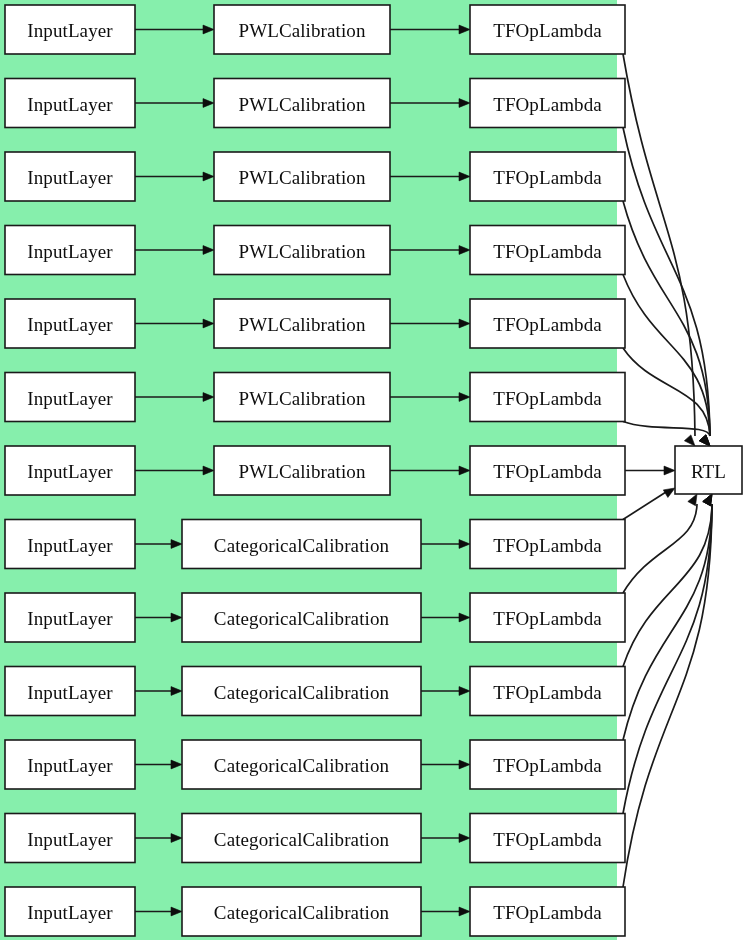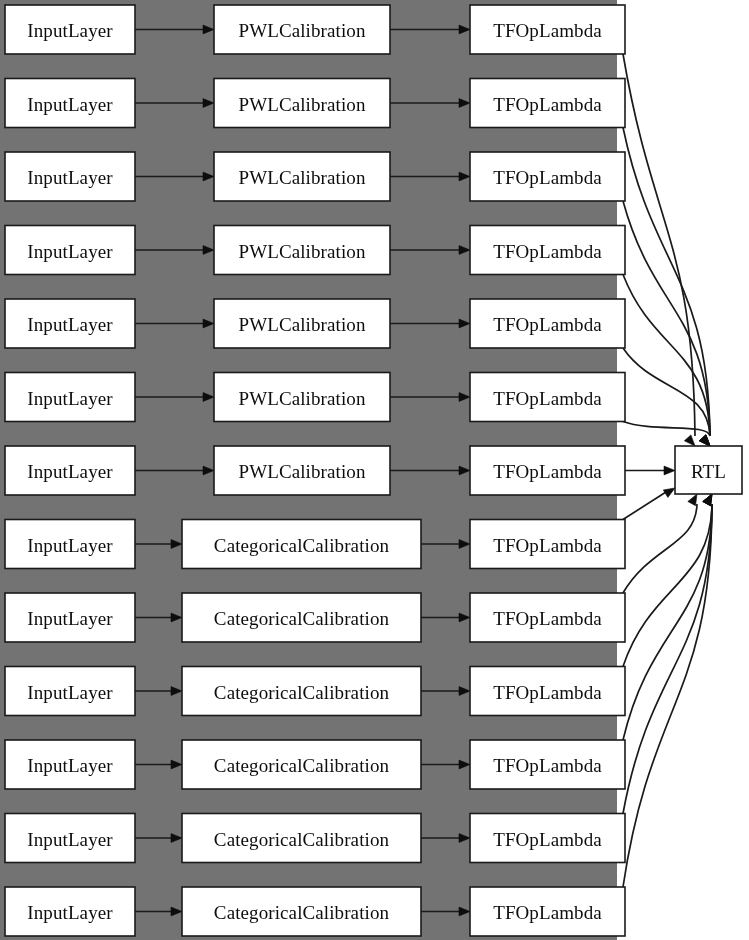--- a/index.html
+++ b/index.html
@@ -10,21 +10,21 @@
   body {
     width: 749px;
     height: 940px;
     font-family: "Liberation Serif", "DejaVu Serif", serif;
     overflow: hidden;
   }
   #graph-root {
     position: relative;
     width: 617px;
     height: 940px;
-    background: #737373;
+    background: #86efac;
   }
   svg#graph-canvas {
     display: block;
     width: 749px;
     height: 940px;
   }
   .node-box {
     fill: #ffffff;
     stroke: #1a1a1a;
     stroke-width: 1.6;

